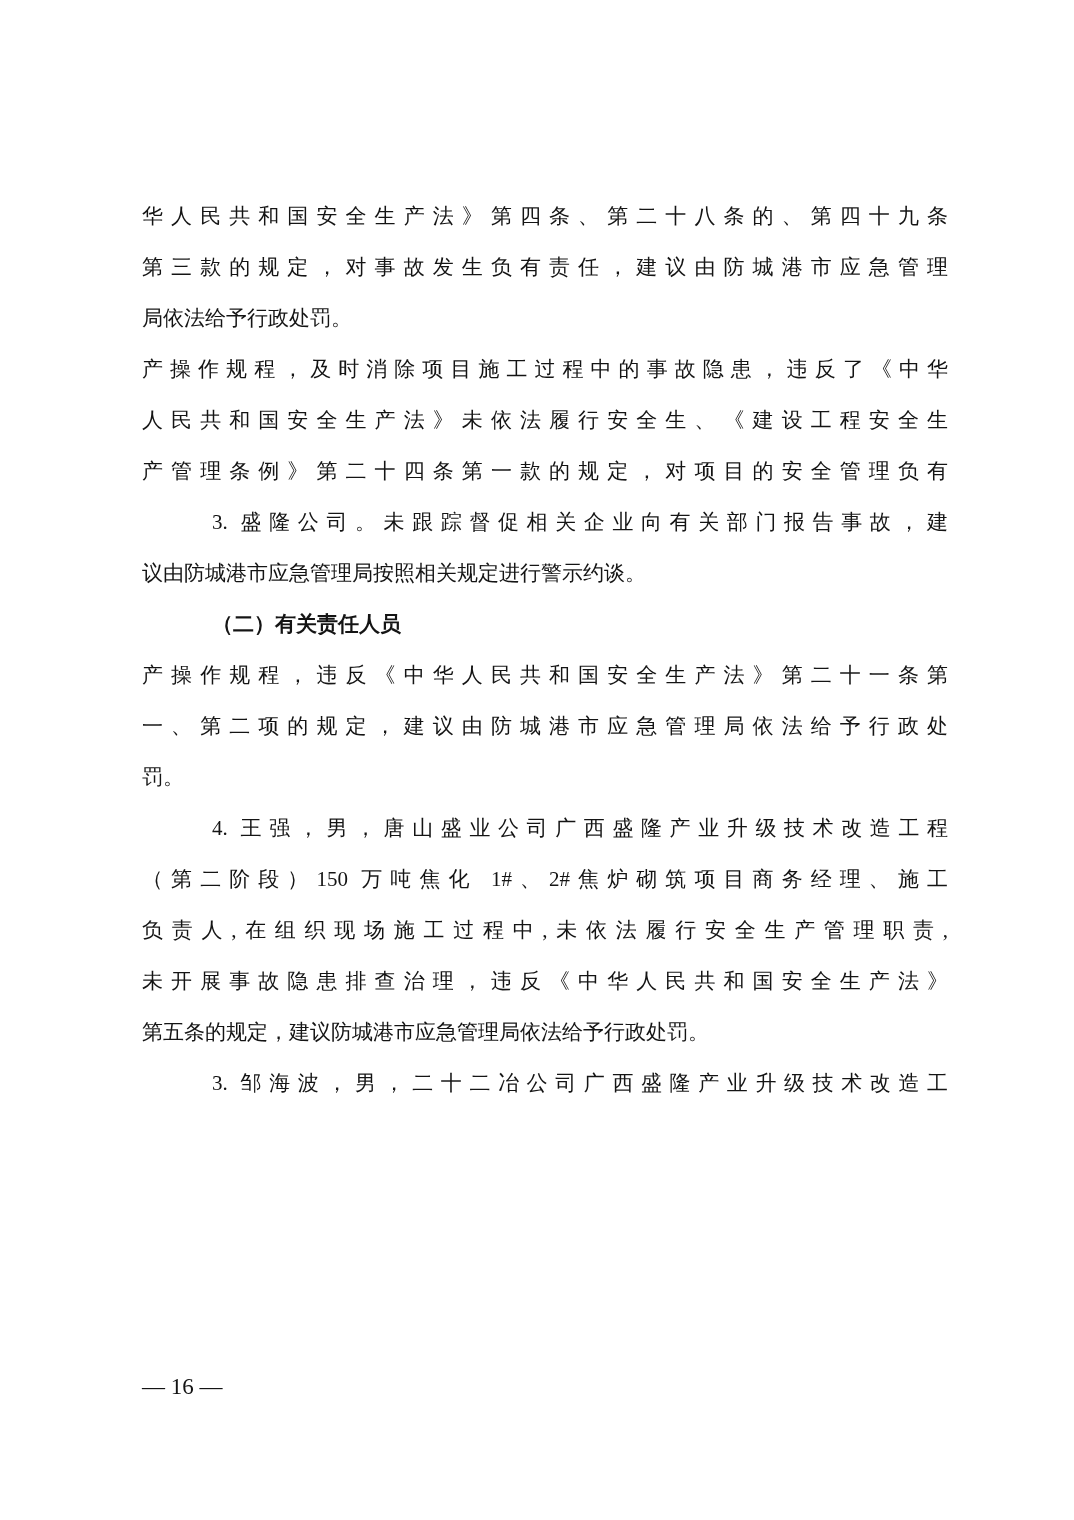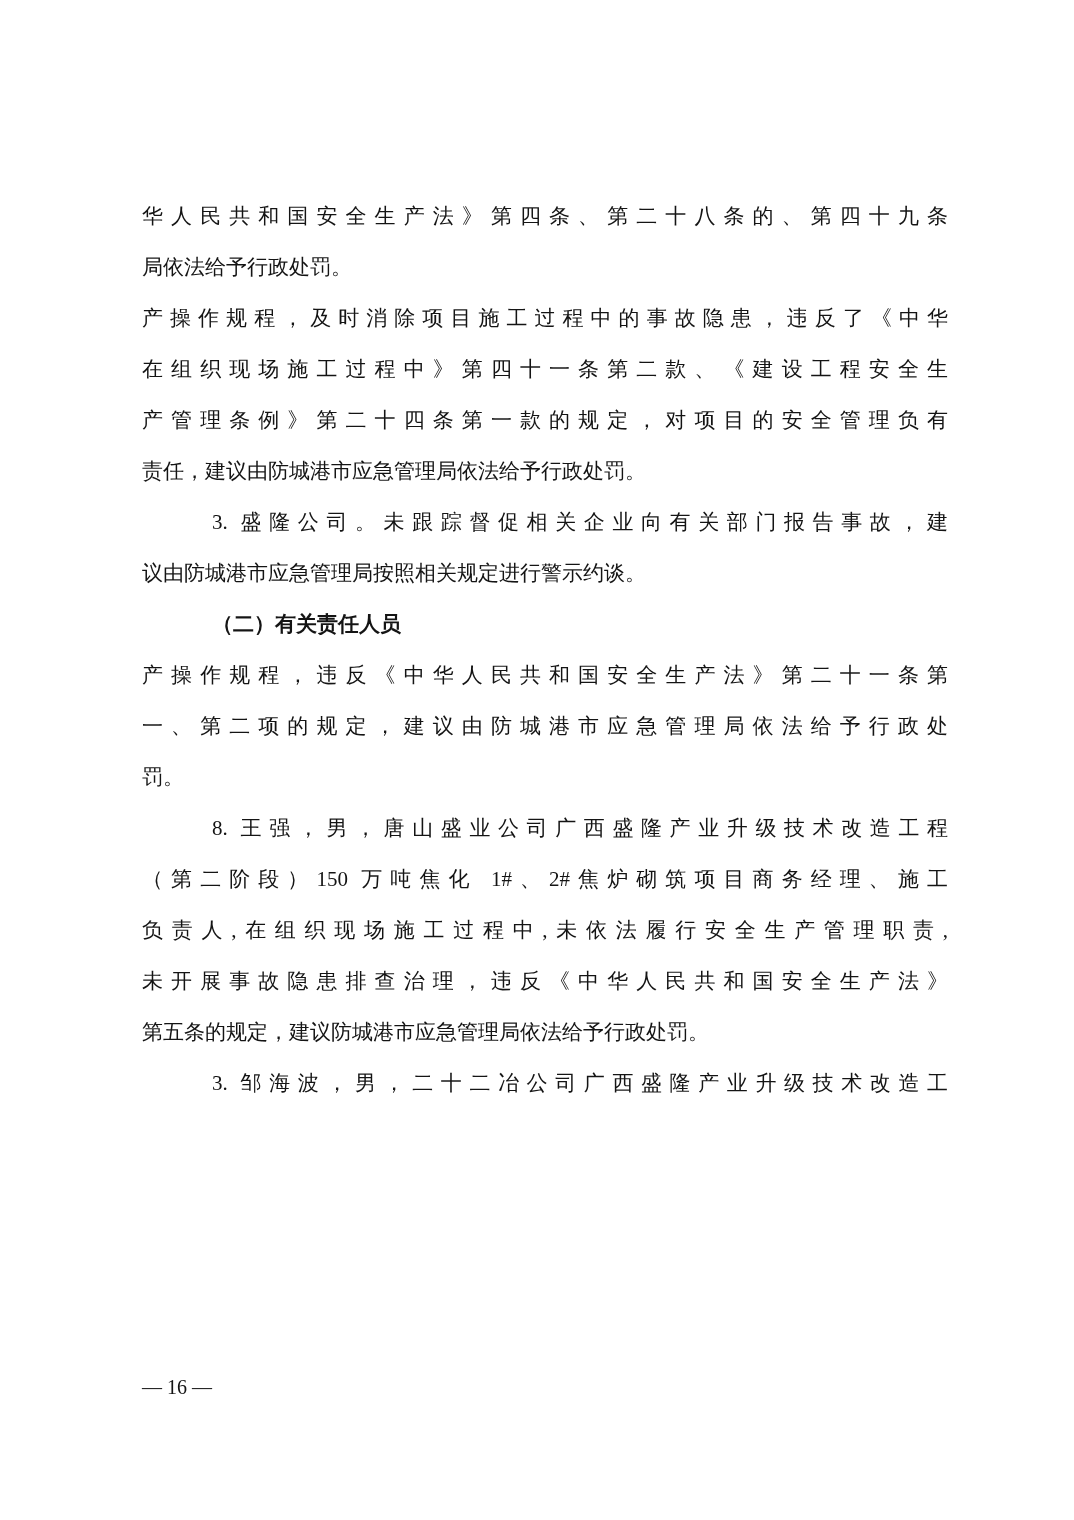--- a/index.html
+++ b/index.html
@@ -38,44 +38,44 @@
   .ln.ind {
     text-indent: 70px;
   }
   .ln.heading {
     font-weight: bold;
   }
   .footer {
     position: absolute;
     left: 142px;
     top: 1372px;
-    font-size: 20px;
+    font-size: 23px;
     line-height: 30px;
     color: #141414;
   }
 </style>
 </head>
 <body>
 
 <div class="page">
 
   <div class="text-block">
     <div class="ln">华人民共和国安全生产法》第四条、第二十八条的、第四十九条</div>
+    <div class="ln">第三款的规定，对事故发生负有责任，建议由防城港市应急管理</div>
     <div class="ln end">局依法给予行政处罚。</div>
     <div class="ln">产操作规程，及时消除项目施工过程中的事故隐患，违反了《中华</div>
-    <div class="ln">在组织现场施工过程中》第四十一条第二款、《建设工程安全生</div>
+    <div class="ln">人民共和国安全生产法》未依法履行安全生、《建设工程安全生</div>
     <div class="ln">产管理条例》第二十四条第一款的规定，对项目的安全管理负有</div>
-    <div class="ln end">责任，建议由防城港市应急管理局依法给予行政处罚。</div>
     <div class="ln ind">3. 盛隆公司。未跟踪督促相关企业向有关部门报告事故，建</div>
     <div class="ln end">议由防城港市应急管理局按照相关规定进行警示约谈。</div>
     <div class="ln end ind heading">（二）有关责任人员</div>
     <div class="ln">产操作规程，违反《中华人民共和国安全生产法》第二十一条第</div>
     <div class="ln">一、第二项的规定，建议由防城港市应急管理局依法给予行政处</div>
     <div class="ln end">罚。</div>
-    <div class="ln ind">8. 王强，男，唐山盛业公司广西盛隆产业升级技术改造工程</div>
+    <div class="ln ind">4. 王强，男，唐山盛业公司广西盛隆产业升级技术改造工程</div>
     <div class="ln">（第二阶段）150 万吨焦化 1#、2#焦炉砌筑项目商务经理、施工</div>
     <div class="ln">负责人,在组织现场施工过程中,未依法履行安全生产管理职责,</div>
     <div class="ln">未开展事故隐患排查治理，违反《中华人民共和国安全生产法》</div>
     <div class="ln end">第五条的规定，建议防城港市应急管理局依法给予行政处罚。</div>
     <div class="ln ind">3. 邹海波，男，二十二冶公司广西盛隆产业升级技术改造工</div>
   </div>
 
   <div class="footer">— 16 —</div>
 
 </div>

